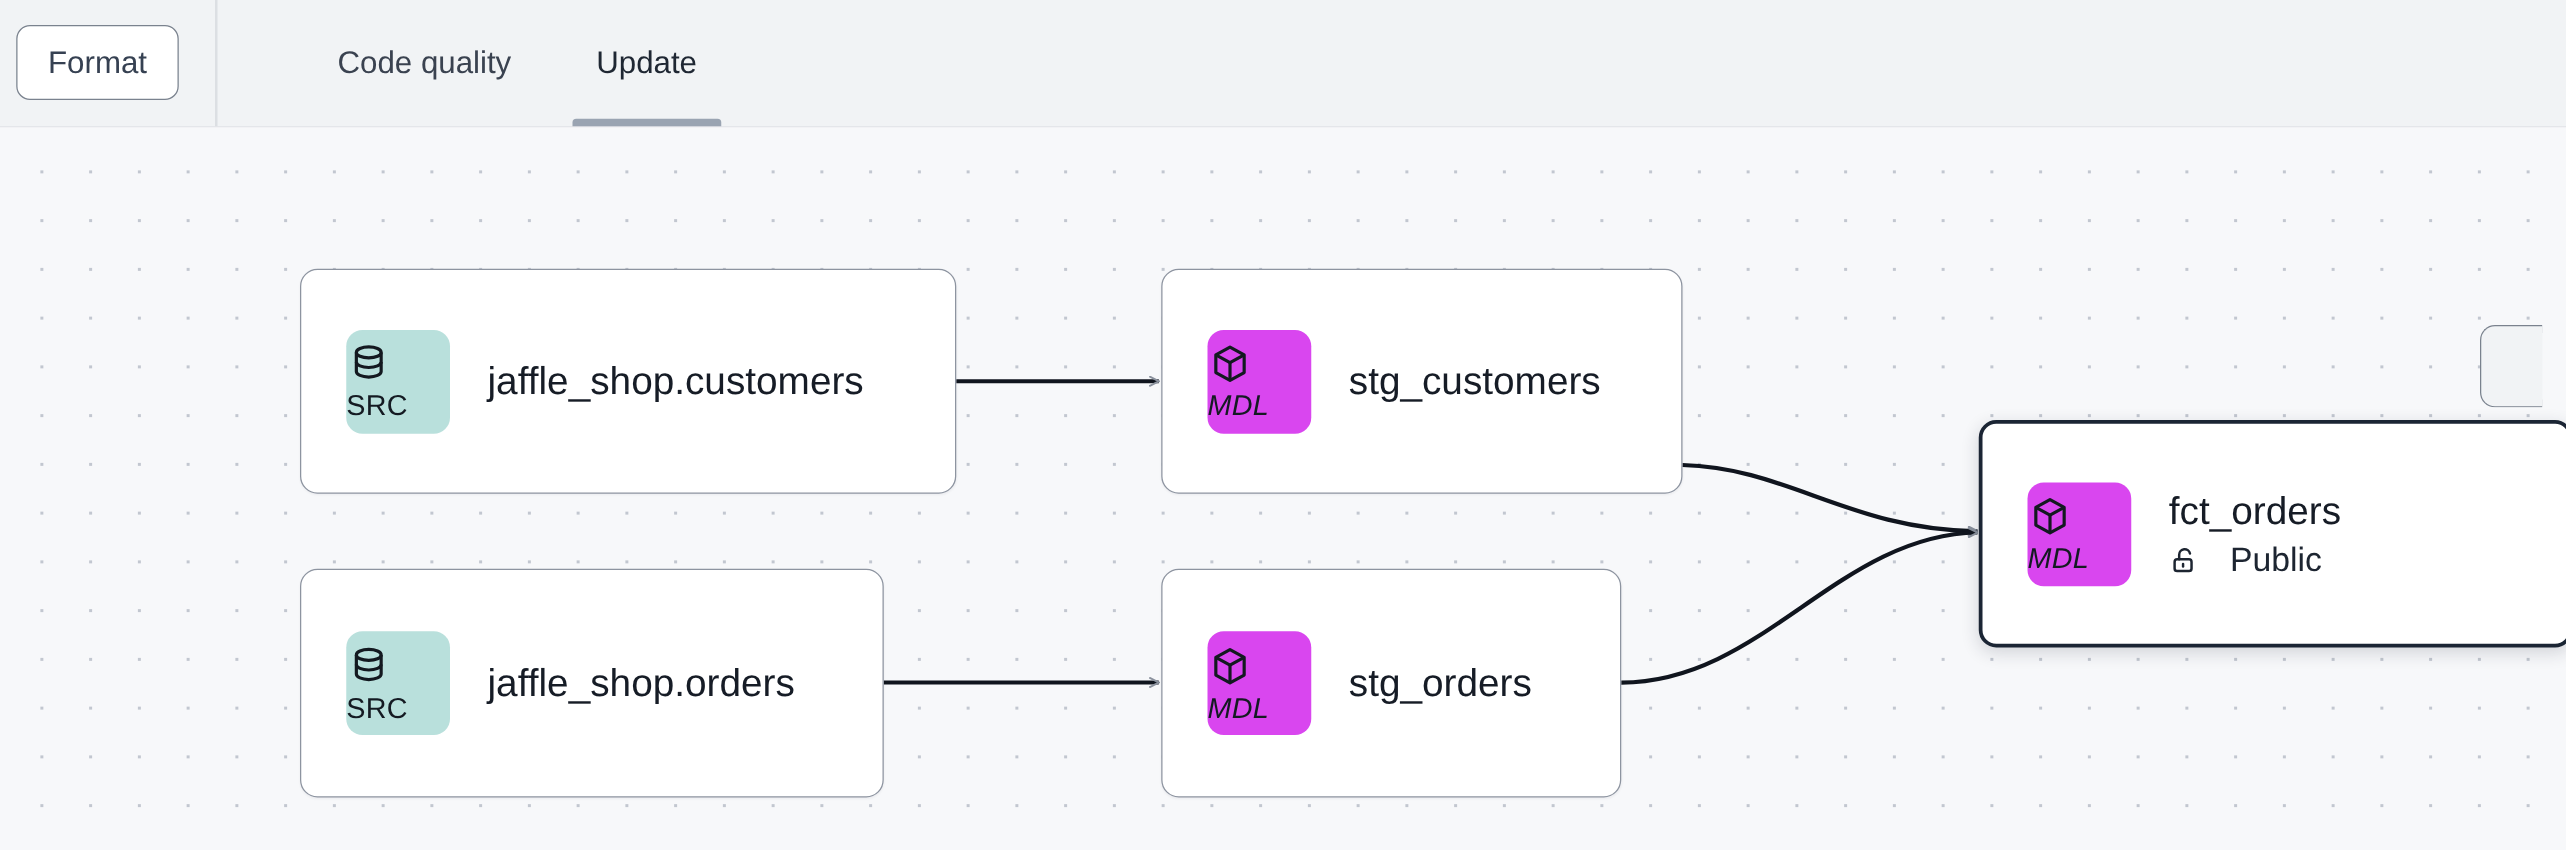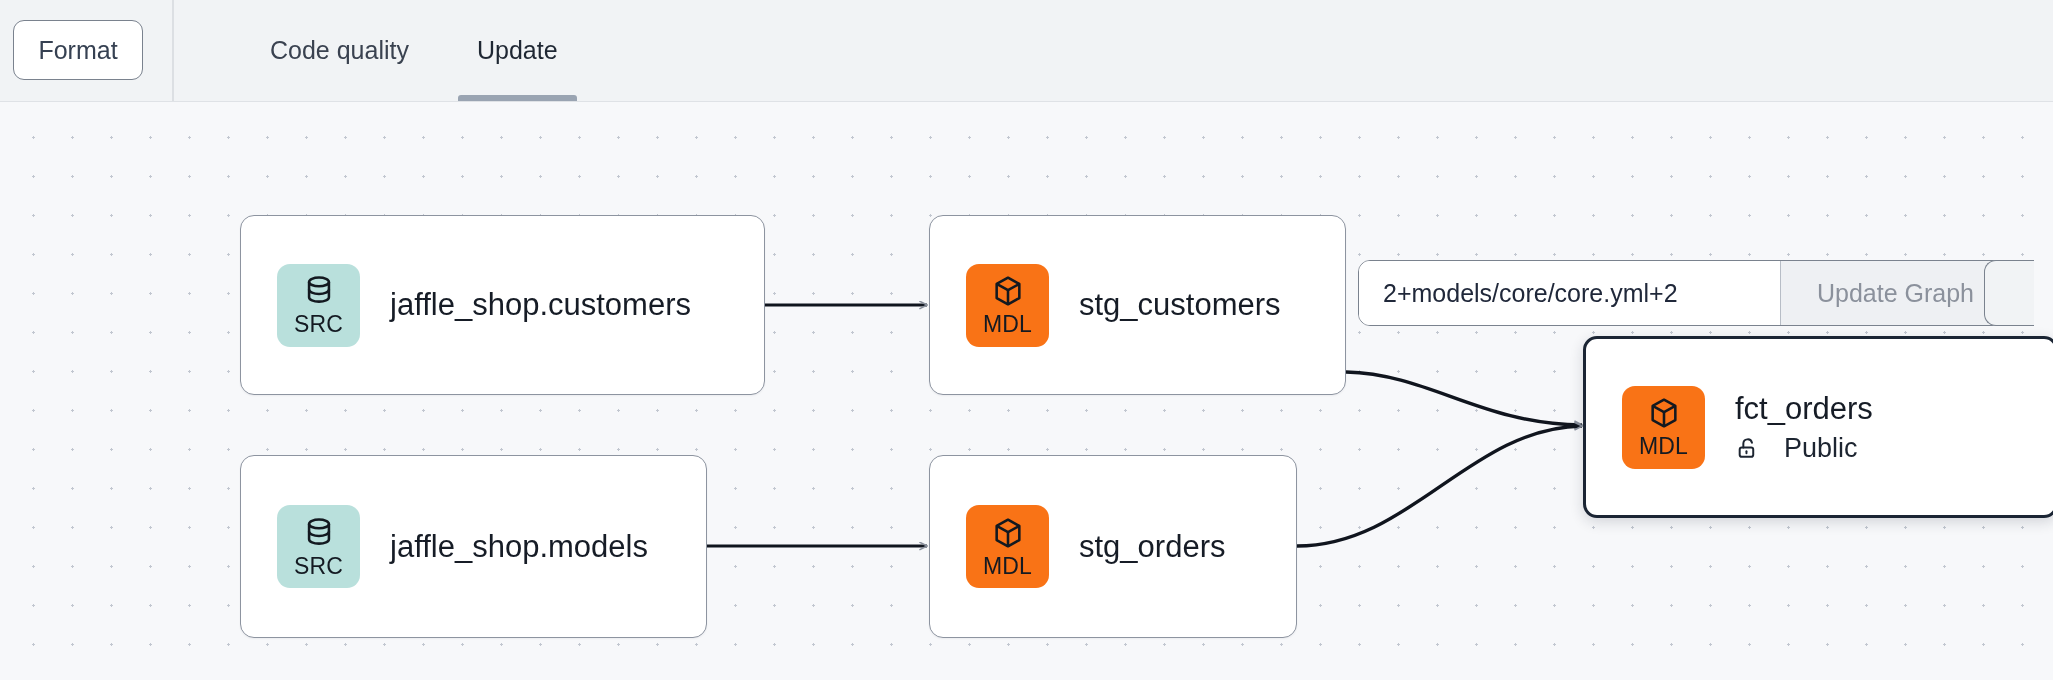--- a/index.html
+++ b/index.html
@@ -81,25 +81,25 @@
   }
   .node.selected {
     border: 3.4px solid #1b2534;
     box-shadow: 0 4px 14px rgba(22,30,48,.16);
     z-index: 5;
   }
   .badge {
     width: 83px; height: 83px;
     border-radius: 13px;
     display: flex; flex-direction: column;
-    align-items: center; justify-content: center;
+    justify-content: center;
     flex: 0 0 auto;
   }
   .badge.src { background: #b9e0dc; }
-  .badge.mdl { background: #f97316; }
+  .badge.mdl { background: #d946ef; font-style: italic; }
   .badge svg { display: block; }
   .badge-text {
     font-size: 23px; color: #141a22;
     line-height: 1; margin-top: 5px; letter-spacing: .2px;
   }
   .node-label-wrap { margin-left: 30px; display: flex; flex-direction: column; }
   .node-label { font-size: 31px; color: #161c26; white-space: nowrap; }
   .node-sub {
     display: flex; align-items: center; gap: 24px;
     margin-top: 6px; font-size: 27px; color: #1d2531;
@@ -191,21 +191,21 @@
     <div class="node" style="left:240px; top:353px; width:467px; height:183px;">
       <div class="badge src">
         <svg width="36" height="34" viewBox="0 0 24 24" fill="none" stroke="#131920" stroke-width="1.8">
           <ellipse cx="12" cy="5.6" rx="7" ry="3.1"></ellipse>
           <path d="M5 5.6v5.4c0 1.7 3.1 3.1 7 3.1s7-1.4 7-3.1V5.6"></path>
           <path d="M5 11v5.4c0 1.7 3.1 3.1 7 3.1s7-1.4 7-3.1V11"></path>
         </svg>
         <span class="badge-text">SRC</span>
       </div>
       <div class="node-label-wrap">
-        <span class="node-label">jaffle_shop.models</span>
+        <span class="node-label">jaffle_shop.orders</span>
       </div>
     </div>
 
     <div class="node" style="left:929px; top:113px; width:417px; height:180px;">
       <div class="badge mdl">
         <svg width="36" height="34" viewBox="0 0 24 24" fill="none" stroke="#131920" stroke-width="1.8" stroke-linejoin="round">
           <path d="M12 2.6 20 7v10l-8 4.4L4 17V7z"></path>
           <path d="M4 7l8 4.4L20 7"></path>
           <path d="M12 11.4v10"></path>
         </svg>
@@ -245,21 +245,17 @@
           <svg width="25" height="25" viewBox="0 0 24 24" fill="none" stroke="#1d2531" stroke-width="1.9" stroke-linecap="round" stroke-linejoin="round">
             <rect x="4.5" y="11" width="13" height="9" rx="2"></rect>
             <path d="M8 11V7.4a4.2 4.2 0 0 1 8.3-.9"></path>
             <path d="M11 14.6v2"></path>
           </svg>
           <span>Public</span>
         </span>
       </div>
     </div>
 
-    <div class="search-group">
-      <input class="search-input" type="text" value="2+models/core/core.yml+2" style="">
-      <div class="update-btn">Update Graph</div>
-    </div>
 
     <div class="edge-control-clip"></div>
   </div>
 
 </div>
 
 </body></html>

